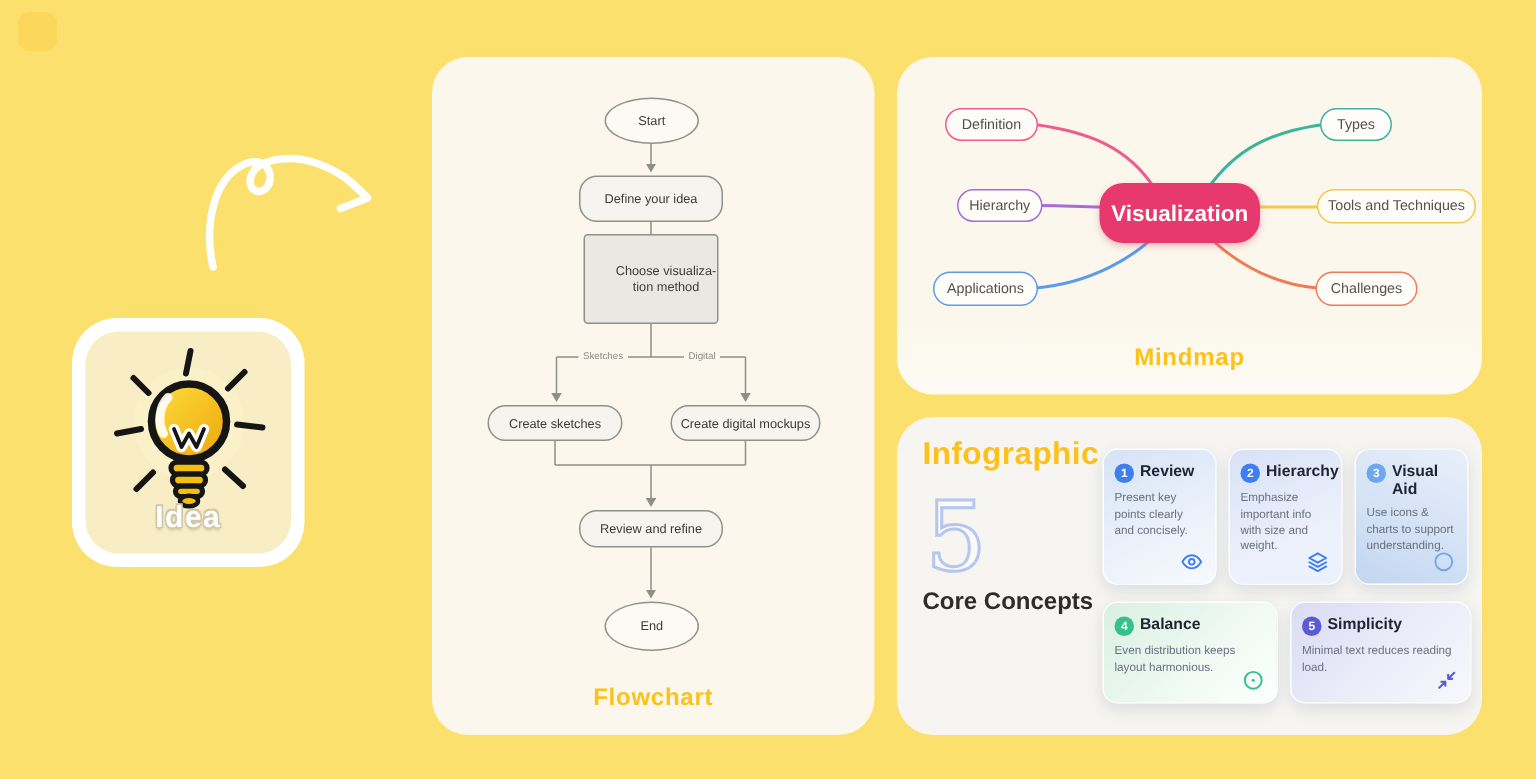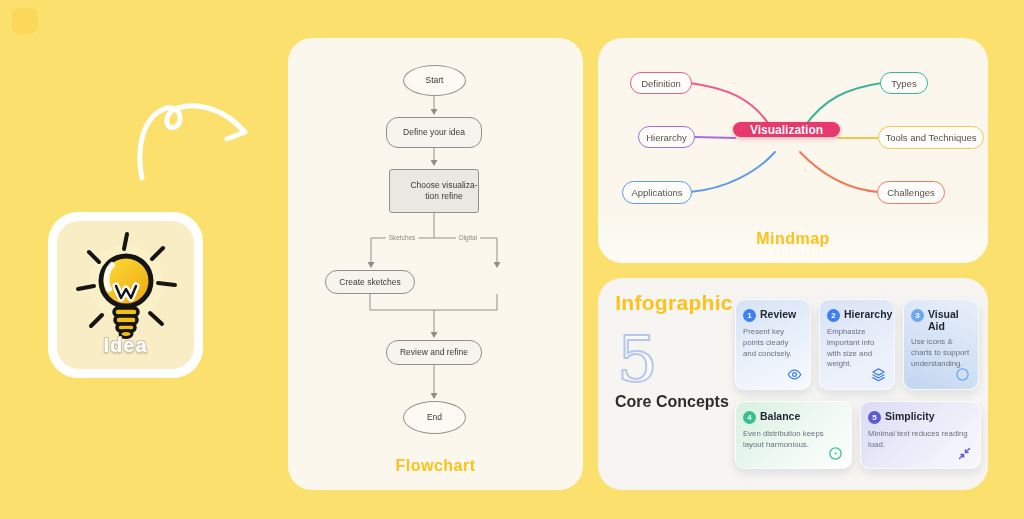--- a/index.html
+++ b/index.html
@@ -25,46 +25,46 @@
 
   
   .flow-lines { position:absolute; left:0; top:0; }
   .fc-node { position:absolute; display:flex; flex-direction:column; align-items:center; justify-content:center;
     font-size:8.5px; color:#3a3a38; background:#F5F4EE; border:1px solid #91918c; text-align:center; line-height:1.25; }
   .fc-ellipse { border-radius:50%; background:#FCFAF3; }
   .fc-round { border-radius:12px; }
   .fc-rect { border-radius:3px; background:#E9E8E2; }
   .fc-start  { left:115px; top:27px;  width:63px; height:31px; }
   .fc-define { left:98px;  top:79px;  width:96px; height:31px; }
-  .fc-choose { left:101px; top:131px; width:90px; height:44px;padding-left:20px; }
+  .fc-choose { left:101px; top:118px; width:90px; height:60px;padding-left:20px; }
   .fc-sketch { left:37px;  top:232px; width:90px; height:24px; }
   .fc-digital{ left:159px; top:232px; width:100px;height:24px; }
   .fc-review { left:98px;  top:302px; width:96px; height:25px; }
   .fc-end    { left:115px; top:363px; width:63px; height:33px; }
   .branch-label { position:absolute; top:196px; transform:translateX(-50%); font-size:6.5px; color:#8a8a84; background:#FBF7EC; padding:0 3px; }
   .bl-left  { left:114px; }
   .bl-right { left:180px; }
 
   
   .mm-curves { position:absolute; left:0; top:0; }
   .mm-node { position:absolute; display:flex; align-items:center; justify-content:center; background:#FEFDFA;
     border:1.5px solid #ccc; border-radius:12px; font-size:9.5px; color:#55524c; white-space:nowrap; }
   .mm-n0 { left:32px;  top:34px;  width:62px;  height:22px; }
   .mm-n1 { left:40px;  top:88px;  width:57px;  height:22px; }
   .mm-n2 { left:24px;  top:143px; width:70px;  height:23px; }
   .mm-n3 { left:282px; top:34px;  width:48px;  height:22px; }
   .mm-n4 { left:280px; top:88px;  width:106px; height:23px; }
   .mm-n5 { left:279px; top:143px; width:68px;  height:23px; }
-  .mm-center { position:absolute; left:135px; top:84px; width:107px; height:15px; border-radius:16px;
-    display:flex; align-items:center; justify-content:center; font-size:12px; font-weight:600; color:#fff;
+  .mm-center { position:absolute; left:135px; top:84px; width:107px; height:40px; border-radius:16px;
+    display:flex; align-items:center; justify-content:center; font-size:15px; font-weight:600; color:#fff;
     box-shadow:0 2px 5px rgba(210,40,90,.3); }
 
   
   .info-left { position:absolute; left:17px; top:13px; width:118px; }
-  .info-title { font-size:21px; font-weight:800; letter-spacing:.3px;text-align:center; }
+  .info-title { font-size:21px; font-weight:800; letter-spacing:.3px; }
   .big-five { font-family:"DejaVu Serif", serif; font-size:64px; line-height:1; margin:12px 0 2px 2px;
     color:#FBFAF6; -webkit-text-stroke:2px #B5C7EC; }
   .core-concepts { font-size:16px; font-weight:700; color:#2e2d2b; margin-top:2px; }
   .info-desc { margin-top:9px; font-size:9.5px; line-height:1.5; color:#8d8c86; }
   .cards { position:absolute; left:137px; top:21px; width:246px; display:flex; flex-direction:column; gap:11px; }
   .cards-row { display:flex; gap:8px; }
   .card { position:relative; border-radius:10px; padding:8px 7px; border:1px solid rgba(255,255,255,.8);
     box-shadow:0 4px 10px rgba(120,130,160,.20); }
   .card-sm { width:76px; height:91px; }
   .card-lg { height:68px; }
@@ -147,25 +147,26 @@
         <line x1="209" y1="256" x2="209" y2="272"></line>
         <line x1="82" y1="272" x2="209" y2="272"></line>
         <line x1="146" y1="272" x2="146" y2="299" marker-end="url(#arr)"></line>
         <line x1="146" y1="327" x2="146" y2="360" marker-end="url(#arr)"></line>
       </g>
     </svg>
     <div class="fc-node fc-ellipse fc-start">Start</div>
     <div class="fc-node fc-round fc-define">Define your idea</div>
     <div class="fc-node fc-rect fc-choose">
       <span>Choose visualiza-</span>
-      <span>tion refine</span>
+      <span>tion method</span>
     </div>
     <span class="branch-label bl-left">Sketches</span>
     <span class="branch-label bl-right">Digital</span>
     <div class="fc-node fc-round fc-sketch">Create sketches</div>
+    <div class="fc-node fc-round fc-digital">Create digital mockups</div>
     <div class="fc-node fc-round fc-review">Review and refine</div>
     <div class="fc-node fc-ellipse fc-end">End</div>
     <div class="panel-title" style="color: rgb(252, 194, 27);">Flowchart</div>
   </div>
 
   <div class="panel mindmap-panel">
     <svg class="mm-curves" width="390" height="225" viewBox="0 0 390 225">
       <g fill="none" stroke-width="2" stroke-linecap="round">
         <path d="M92,45 C128,50 154,60 172,88" stroke="#EE5C8C"></path>
         <path d="M96,99 C114,99 120,100 137,100" stroke="#A96BD8"></path>

